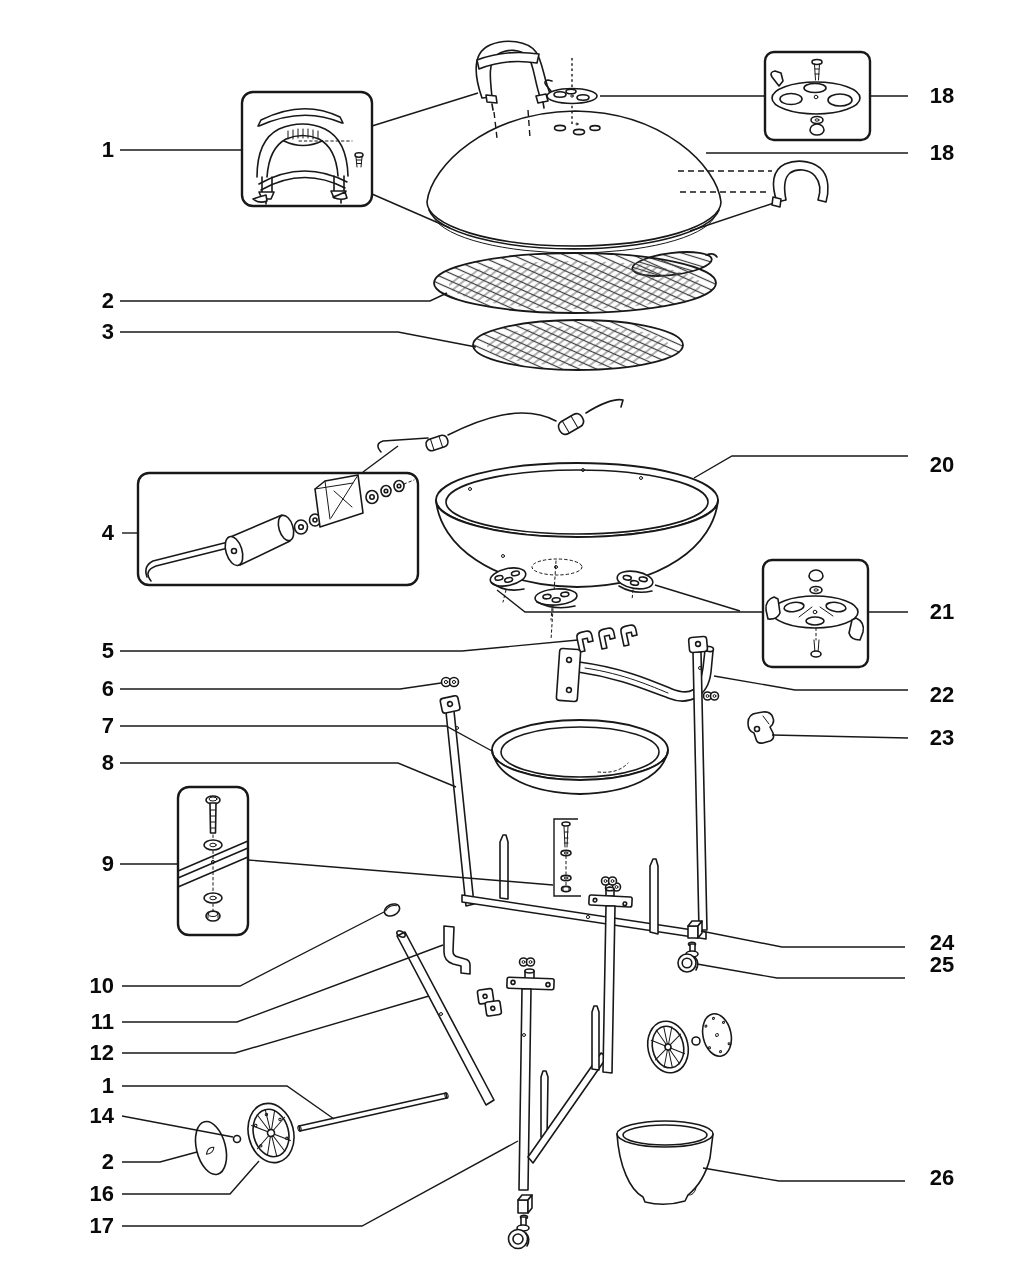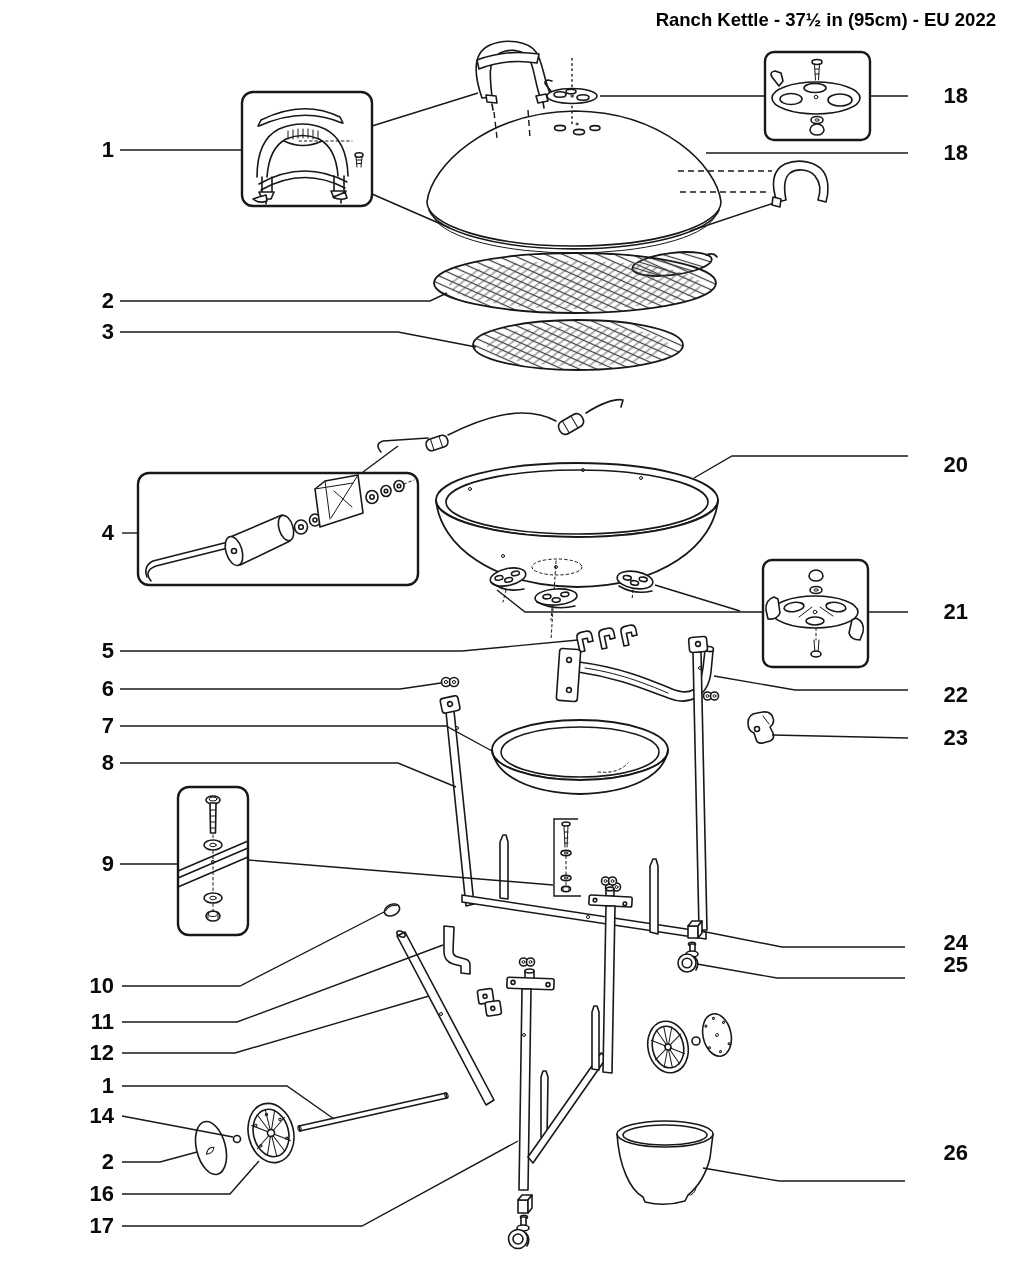--- a/index.html
+++ b/index.html
@@ -2,21 +2,21 @@
 <html><head>
 <meta charset="utf-8">
 <style>
   html,body{margin:0;padding:0;background:#fff}
   .canvas{position:relative;width:1024px;height:1280px;background:#fff;overflow:hidden;
           font-family:"Liberation Sans",sans-serif}
   .canvas svg{position:absolute;left:0;top:0}
   .title{position:absolute;top:9px;right:28px;font:700 18.5px "Liberation Sans",sans-serif;color:#000;white-space:nowrap}
   .plabel{position:absolute;font:700 22px "Liberation Sans",sans-serif;color:#0a0a0a}
   .pl-left{left:68px;width:46px;text-align:right}
-  .pl-right{left:916px;width:52px;text-align:right}
+  .pl-right{left:916px;width:52px;text-align:center}
   
   .s{fill:none;stroke:#181818;stroke-width:1.6;stroke-linecap:round;stroke-linejoin:round}
   .s.thin{stroke-width:1}
   .sf2{fill:#fff;stroke:#181818;stroke-width:1.6;stroke-linecap:round;stroke-linejoin:round}
   .e{stroke:#181818;stroke-width:1.8;stroke-linejoin:round}
   .box{fill:#fff;stroke:#181818;stroke-width:2.4}
   .leader{fill:none;stroke:#181818;stroke-width:1.4}
   .dash{stroke-dasharray:6 4}
   .dash2{stroke-dasharray:2.5 2.8}
 </style>
@@ -458,21 +458,20 @@
     <path class="leader" d="M908,456 H732 L694,478"></path>
     <path class="leader" d="M868,612 H908"></path>
     <path class="leader" d="M908,690 H795 L714,676"></path>
     <path class="leader" d="M908,738 L772,735"></path>
     <path class="leader" d="M905,947 H782 L701,931"></path>
     <path class="leader" d="M905,978 H777 L697,964"></path>
     <path class="leader" d="M905,1181 H779 L703,1168"></path>
   </g>
 </svg>
 
-<div class="title">Ranch Kettle - 37½ in (95cm) - EU 2022</div>
 
 <div class="plabel pl-left" style="top:137px">1</div>
 <div class="plabel pl-left" style="top:288px">2</div>
 <div class="plabel pl-left" style="top:319px">3</div>
 <div class="plabel pl-left" style="top:520px">4</div>
 <div class="plabel pl-left" style="top:638px">5</div>
 <div class="plabel pl-left" style="top:676px">6</div>
 <div class="plabel pl-left" style="top:713px">7</div>
 <div class="plabel pl-left" style="top:750px">8</div>
 <div class="plabel pl-left" style="top:851px">9</div>
@@ -485,15 +484,15 @@
 <div class="plabel pl-left" style="top:1181px">16</div>
 <div class="plabel pl-left" style="top:1213px">17</div>
 <div class="plabel pl-right" style="top:83px">18</div>
 <div class="plabel pl-right" style="top:140px">18</div>
 <div class="plabel pl-right" style="top:452px">20</div>
 <div class="plabel pl-right" style="top:599px">21</div>
 <div class="plabel pl-right" style="top:682px">22</div>
 <div class="plabel pl-right" style="top:725px">23</div>
 <div class="plabel pl-right" style="top:930px">24</div>
 <div class="plabel pl-right" style="top:952px">25</div>
-<div class="plabel pl-right" style="top:1140px">26</div>
+<div class="plabel pl-right" style="top:1165px">26</div>
 
 </div>
 
 </body></html>

